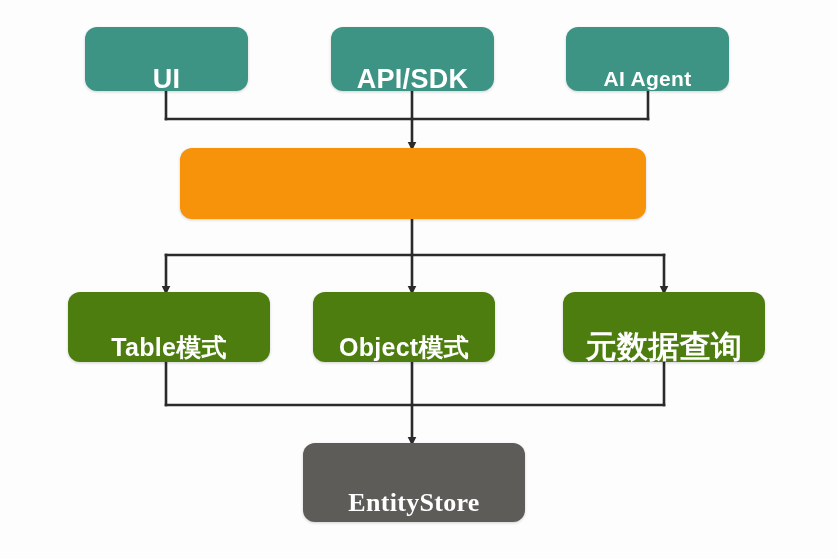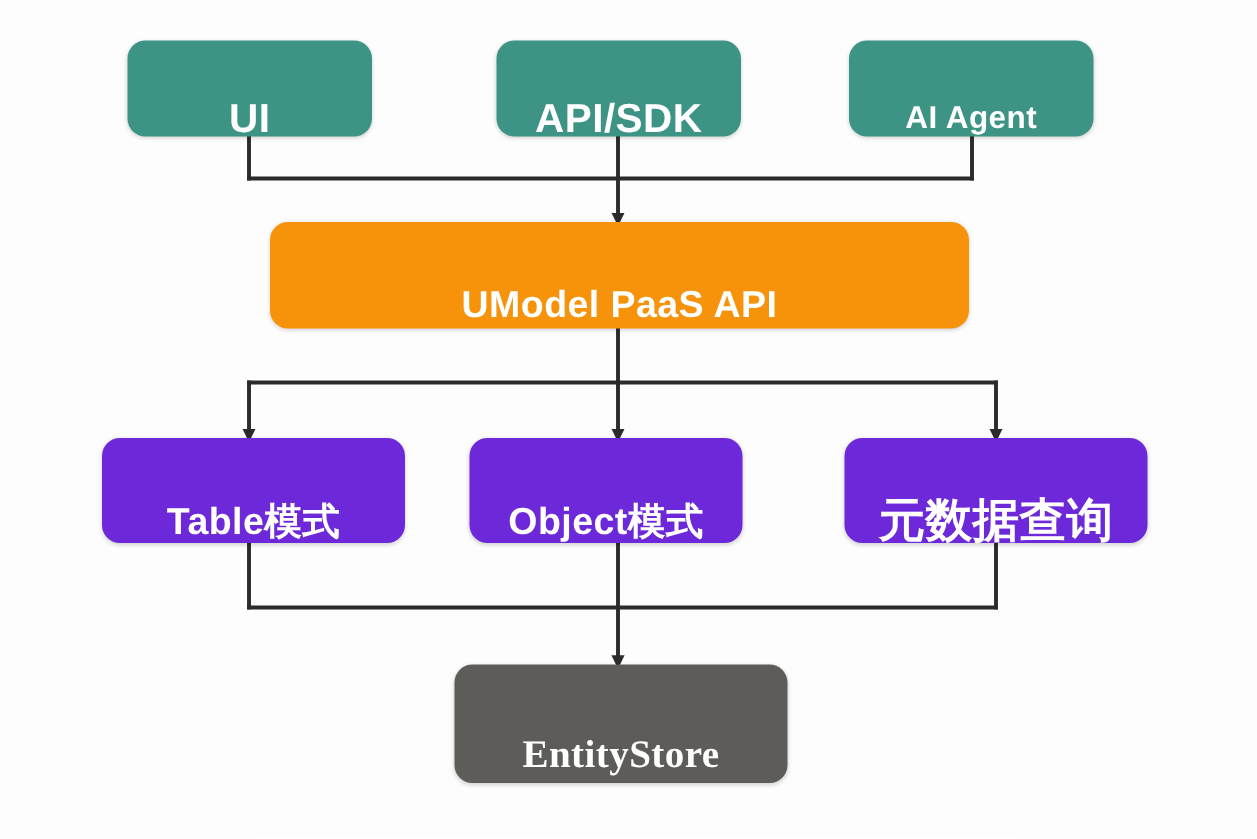--- a/index.html
+++ b/index.html
@@ -37,21 +37,21 @@
     text-align: center;
     letter-spacing: 0.3px;
     box-shadow: 0 1px 3px rgba(0,0,0,0.18);
     z-index: 2;
   }
   .node .line1 { display: block; margin-top: 40px; }
   .node .line2 { display: block; margin-top: 2px; }
 
   .node-teal   { background: #3d9485; }
   .node-orange { background: #f7930a; }
-  .node-blue   { background: #6d28d9; }
+  .node-blue   { background: #4d7c0f; }
   .node-gray   { background: #5e5c59; font-family: Liberation Serif, serif; }
 
   
   #node-ui        { left: 85px;  top: 27px;  width: 163px; height: 64px; font-size: 27px; }
   #node-api-sdk   { left: 331px; top: 27px;  width: 163px; height: 64px; font-size: 27px; }
   #node-ai-agent  { left: 566px; top: 27px;  width: 163px; height: 64px; font-size: 21px; }
 
   
   #node-paas-api  { left: 180px; top: 148px; width: 466px; height: 71px; font-size: 25px; line-height: 1.16; }
 
@@ -103,21 +103,20 @@
 
   <div class="node node-teal" id="node-api-sdk">
     <span class="line1">API/SDK</span>
   </div>
 
   <div class="node node-teal" id="node-ai-agent">
     <span class="line1">AI Agent</span>
   </div>
 
   <div class="node node-orange" id="node-paas-api">
-    <span class="line1">UModel PaaS API</span>
   </div>
 
   <div class="node node-blue" id="node-table-mode">
     <span class="line1">Table模式</span>
   </div>
 
   <div class="node node-blue" id="node-object-mode">
     <span class="line1">Object模式</span>
   </div>
 

